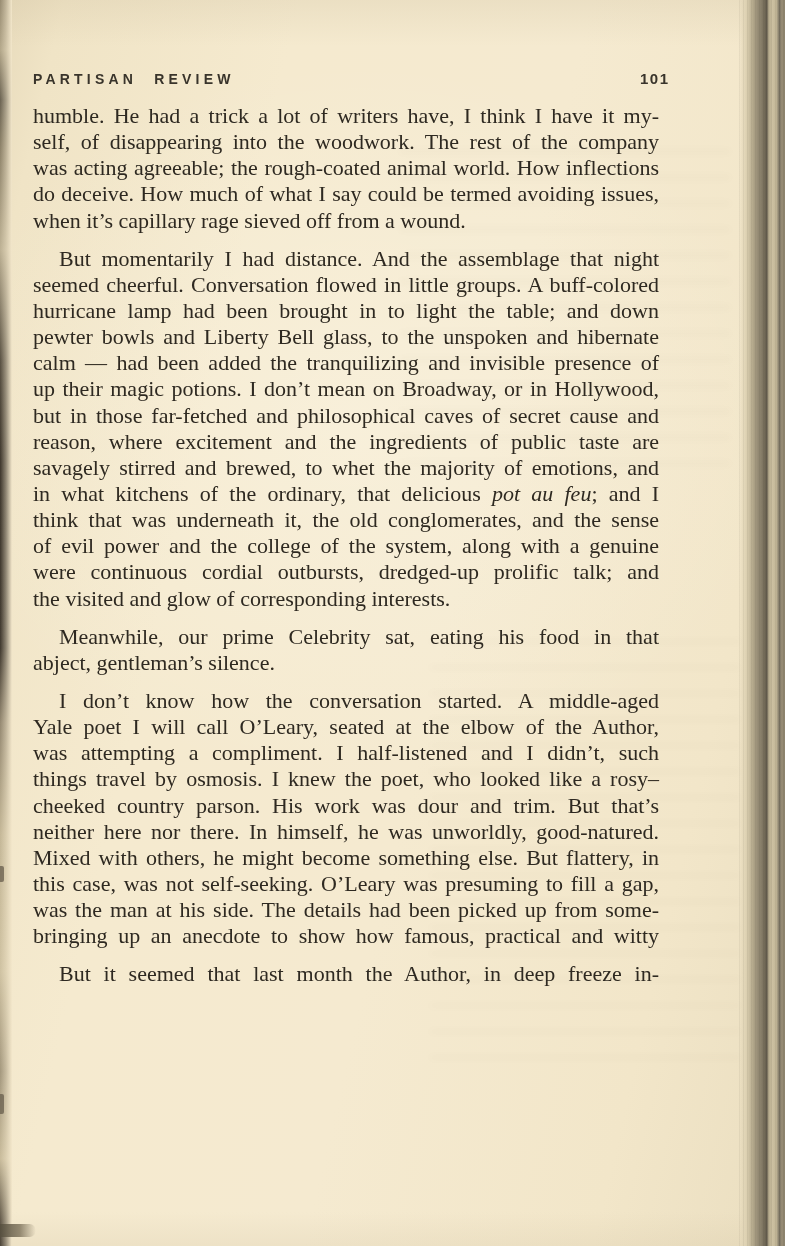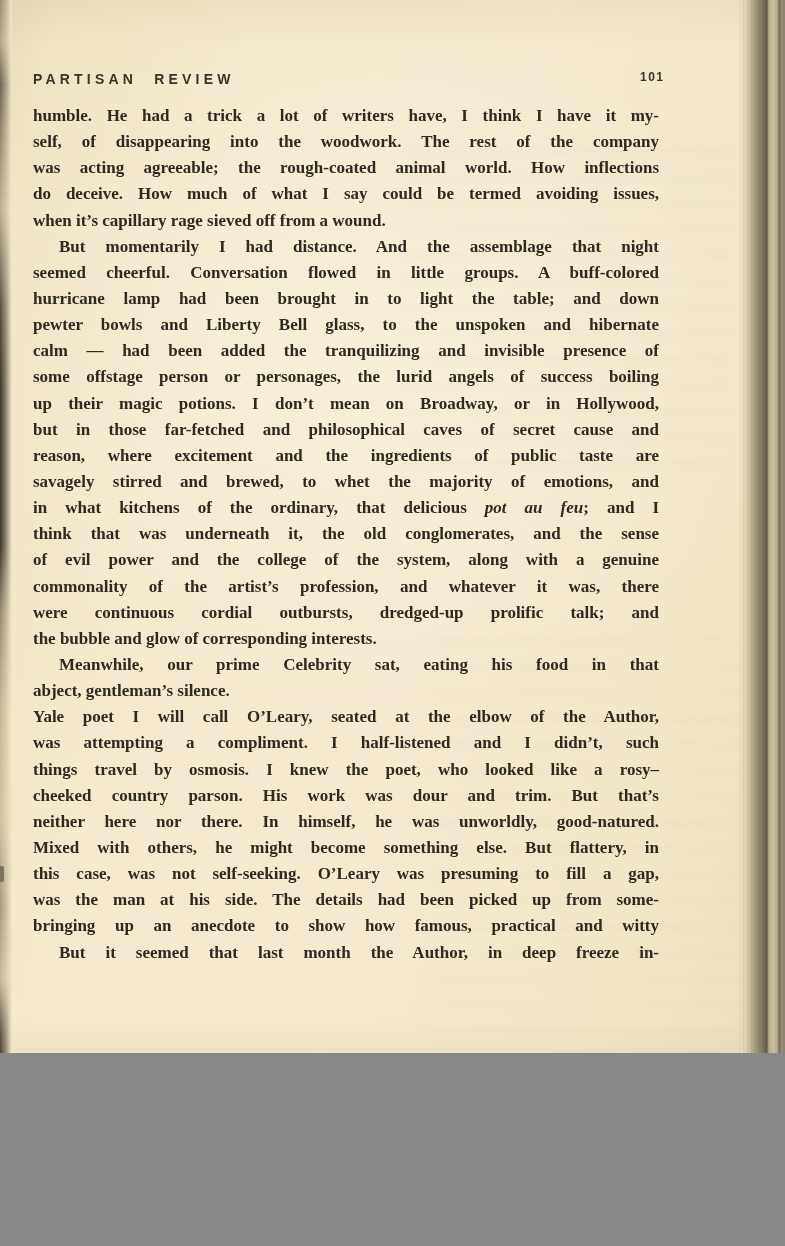--- a/index.html
+++ b/index.html
@@ -1,19 +1,19 @@
 <!DOCTYPE html>
 <html><head>
 <meta charset="utf-8">
 <style>
   html, body { margin: 0; padding: 0; background: #888; }
   .page {
     position: relative;
     width: 785px;
-    height: 1053px;
+    height: 1246px;
     overflow: hidden;
     background:
       radial-gradient(ellipse 620px 520px at 46% 34%, rgba(255,252,242,0.30), rgba(255,252,242,0) 70%),
       linear-gradient(103deg, #e7dabb 0%, #f0e4c6 6%, #f5eacf 28%, #f5ead0 55%, #f2e6c9 82%, #eadec0 100%);
     font-family: "Liberation Serif", serif;
   }
   
   .left-edge {
     position: absolute; left: 0; top: 0; width: 12px; height: 100%;
     background: linear-gradient(to bottom,
@@ -59,30 +59,30 @@
   
   .journal {
     position: absolute; top: 71px; left: 33px;
     font-family: "Liberation Sans", sans-serif; font-weight: bold;
     font-size: 14px; letter-spacing: 4.2px; word-spacing: 9px;
     color: #39342b;
   }
   .pagenum {
     position: absolute; top: 70px; left: 640px;
     font-family: "Liberation Sans", sans-serif; font-weight: bold;
-    font-size: 12px; letter-spacing: 1.5px; color: #39342b;
+    font-size: 15px; letter-spacing: 1.5px; color: #39342b;
   }
   
   .page-body {
     position: absolute; top: 103px; left: 33px; width: 626px;
-    font-size: 17px; line-height: 26.15px; color: #2e2921; font-weight: bold;
+    font-size: 22px; line-height: 26.15px; color: #2e2921;
   }
   .line { text-align: justify; text-align-last: justify; height: 26.15px; overflow: visible; }
   .line.last { text-align-last: left; }
-  .line.indent { text-indent: 26px; }
+  .line.indent { text-indent: 26px; margin-top: 12px; }
   .italic { font-style: italic; }
 </style>
 </head>
 <body>
 
 <div class="page">
 
   <div class="ghost ghost-a"></div>
   <div class="ghost ghost-b"></div>
   <div class="vignette"></div>
@@ -101,33 +101,32 @@
       <div class="line"><span>humble. He had a trick a lot of writers have, I think I have it my-</span></div>
       <div class="line"><span>self, of disappearing into the woodwork. The rest of the company</span></div>
       <div class="line"><span>was acting agreeable; the rough-coated animal world. How inflections</span></div>
       <div class="line"><span>do deceive. How much of what I say could be termed avoiding issues,</span></div>
       <div class="line last"><span>when it’s capillary rage sieved off from a wound.</span></div>
       <div class="line indent"><span>But momentarily I had distance. And the assemblage that night</span></div>
       <div class="line"><span>seemed cheerful. Conversation flowed in little groups. A buff-colored</span></div>
       <div class="line"><span>hurricane lamp had been brought in to light the table; and down</span></div>
       <div class="line"><span>pewter bowls and Liberty Bell glass, to the unspoken and hibernate</span></div>
       <div class="line"><span>calm — had been added the tranquilizing and invisible presence of</span></div>
-      <div class="line"><span>some offstage person or personages, the lurid angels of success boiling</span></div>
       <div class="line"><span>up their magic potions. I don’t mean on Broadway, or in Hollywood,</span></div>
       <div class="line"><span>but in those far-fetched and philosophical caves of secret cause and</span></div>
       <div class="line"><span>reason, where excitement and the ingredients of public taste are</span></div>
       <div class="line"><span>savagely stirred and brewed, to whet the majority of emotions, and</span></div>
       <div class="line"><span>in what kitchens of the ordinary, that delicious </span><span class="italic">pot au feu</span><span>; and I</span></div>
       <div class="line"><span>think that was underneath it, the old conglomerates, and the sense</span></div>
       <div class="line"><span>of evil power and the college of the system, along with a genuine</span></div>
-      <div class="line"><span>commonality of the artist’s profession, and whatever it was, there</span></div>
       <div class="line"><span>were continuous cordial outbursts, dredged-up prolific talk; and</span></div>
-      <div class="line last"><span>the bubble and glow of corresponding interests.</span></div>
+      <div class="line last"><span>the visited and glow of corresponding interests.</span></div>
       <div class="line indent"><span>Meanwhile, our prime Celebrity sat, eating his food in that</span></div>
       <div class="line last"><span>abject, gentleman’s silence.</span></div>
+      <div class="line indent"><span>I don’t know how the conversation started. A middle-aged</span></div>
       <div class="line"><span>Yale poet I will call O’Leary, seated at the elbow of the Author,</span></div>
       <div class="line"><span>was attempting a compliment. I half-listened and I didn’t, such</span></div>
       <div class="line"><span>things travel by osmosis. I knew the poet, who looked like a rosy–</span></div>
       <div class="line"><span>cheeked country parson. His work was dour and trim. But that’s</span></div>
       <div class="line"><span>neither here nor there. In himself, he was unworldly, good-natured.</span></div>
       <div class="line"><span>Mixed with others, he might become something else. But flattery, in</span></div>
       <div class="line"><span>this case, was not self-seeking. O’Leary was presuming to fill a gap,</span></div>
       <div class="line"><span>was the man at his side. The details had been picked up from some-</span></div>
       <div class="line"><span>bringing up an anecdote to show how famous, practical and witty</span></div>
       <div class="line indent"><span>But it seemed that last month the Author, in deep freeze in-</span></div>

